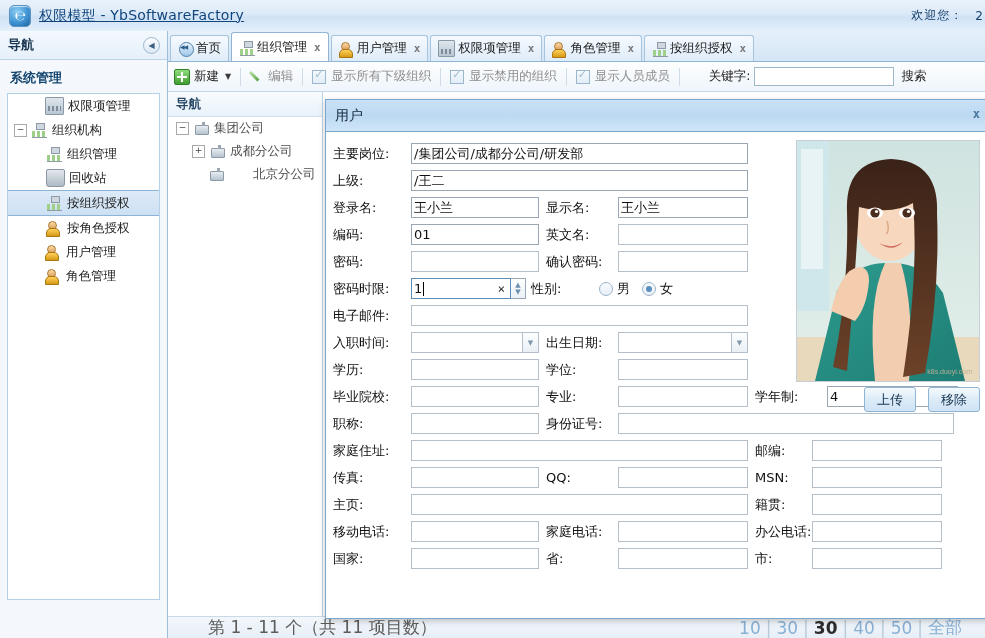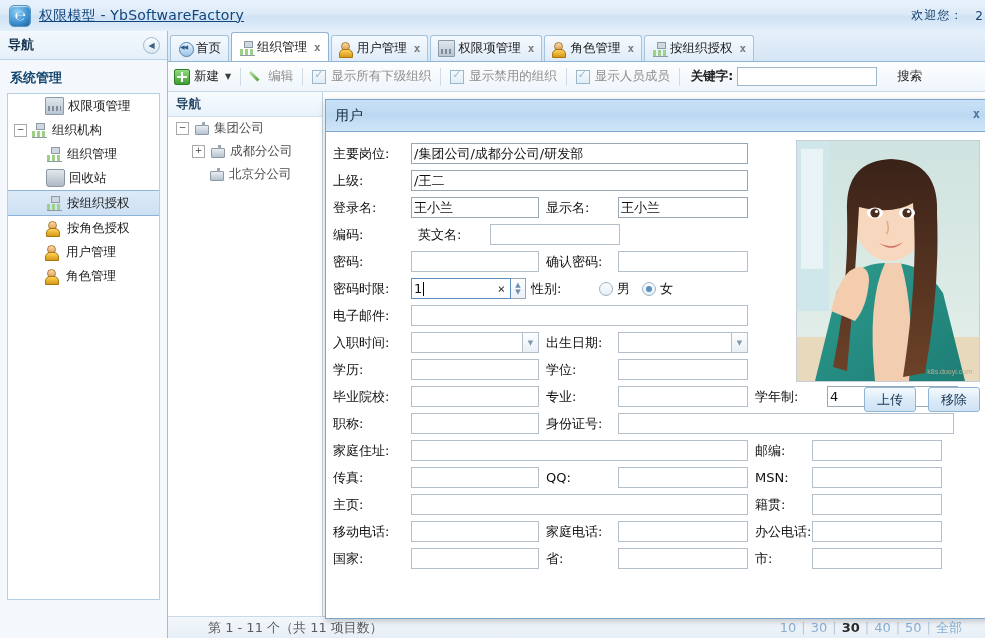--- a/index.html
+++ b/index.html
@@ -138,51 +138,51 @@
     width:14px;height:14px;margin-right:4px;position:relative;
   }
   .pen-ico:before{content:"";position:absolute;left:1px;top:1px;width:12px;height:3px;
     background:linear-gradient(to right,#b9e2a8,#57a343);transform:rotate(45deg);transform-origin:left top;}
   .cbx{
     width:12px;height:12px;border:1px solid #9cb6cc;background:linear-gradient(to bottom,#f4f9fd,#e2edf7);
     margin-right:5px;position:relative;flex:0 0 auto;
   }
   .cbx:after{content:"✓";position:absolute;left:1px;top:-3px;font-size:11px;color:#9fb8cc;}
   .gray{color:#8d8d8d;}
-  .kw{margin-left:2px;color:#222;font-weight:bold;}
+  .kw{margin-left:20px;color:#222;}
   .kw-input{
     width:140px;height:19px;border:1px solid #9db7cb;background:#fff;margin-left:4px;box-sizing:border-box;
   }
-  .search-btn{margin-left:20px;color:#222;}
+  .search-btn{margin-left:7px;color:#222;}
 
   
   .treepanel{
     position:absolute;left:0;top:61px;width:155px;height:546px;
     border-right:1px solid #bed3e4;background:#fff;box-sizing:border-box;
   }
   .treepanel-head{
     height:24px;display:flex;align-items:center;
     background:linear-gradient(to bottom,#f7fbfe,#e9f2fa);border-bottom:1px solid #cfe0ee;
   }
   .treepanel-head .t{margin-left:8px;font-size:12.5px;font-weight:bold;color:#2a4a68;}
   .tree-node{display:flex;align-items:center;height:23px;font-size:12.5px;color:#4d4d4d;white-space:nowrap;}
   .tn-i1{padding-left:8px;}
   .tn-i2{padding-left:24px;}
-  .tn-i3{padding-left:40px;}
+  .tn-i3{padding-left:40px;gap:24px;}
   .ic-company{position:relative;width:17px;height:16px;margin-right:4px;flex:0 0 auto;}
   .ic-company:before{content:"";position:absolute;left:2px;top:4px;width:12px;height:8px;
     background:linear-gradient(to bottom,#e8edf2,#b6c3cf);border:1px solid #8d99a5;border-radius:1px;}
   .ic-company:after{content:"";position:absolute;left:9px;top:1px;width:3px;height:4px;background:#9aa6b2;}
 
   
   .statusbar{
     position:absolute;left:0;bottom:0;width:817px;height:22px;
     background:linear-gradient(to bottom,#f3f7fb,#e6eef6);
     border-top:1px solid #c9d9e7;
-    display:flex;align-items:center;font-size:13px;color:#5c5c5c;box-sizing:border-box;
+    display:flex;align-items:center;font-size:17px;color:#5c5c5c;box-sizing:border-box;
   }
   .sb-left{margin-left:40px;}
   .sb-right{position:absolute;right:18px;display:flex;align-items:center;gap:0;}
   .pg{padding:0 5px;color:#89b0d4;}
   .pg.cur{color:#2b2b2b;font-weight:bold;}
   .pg-sep{color:#b9cbdb;}
 
   
   .dialog{
     position:absolute;left:325px;top:99px;width:668px;height:520px;
@@ -480,20 +480,21 @@
 
       <div class="frow">
         <span class="lbl" style="width:78px">登录名:</span>
         <span class="inp" style="width:128px">王小兰</span>
         <span class="lbl" style="width:72px;padding-left:7px">显示名:</span>
         <span class="inp" style="width:130px">王小兰</span>
       </div>
 
       <div class="frow">
         <span class="lbl" style="width:78px">编码:</span>
+        <span class="inp" style="width:128px">01</span>
         <span class="lbl" style="width:72px;padding-left:7px">英文名:</span>
         <span class="inp empty" style="width:130px"></span>
       </div>
 
       <div class="frow">
         <span class="lbl" style="width:78px">密码:</span>
         <span class="inp empty" style="width:128px"></span>
         <span class="lbl" style="width:72px;padding-left:7px">确认密码:</span>
         <span class="inp empty" style="width:130px"></span>
       </div>

